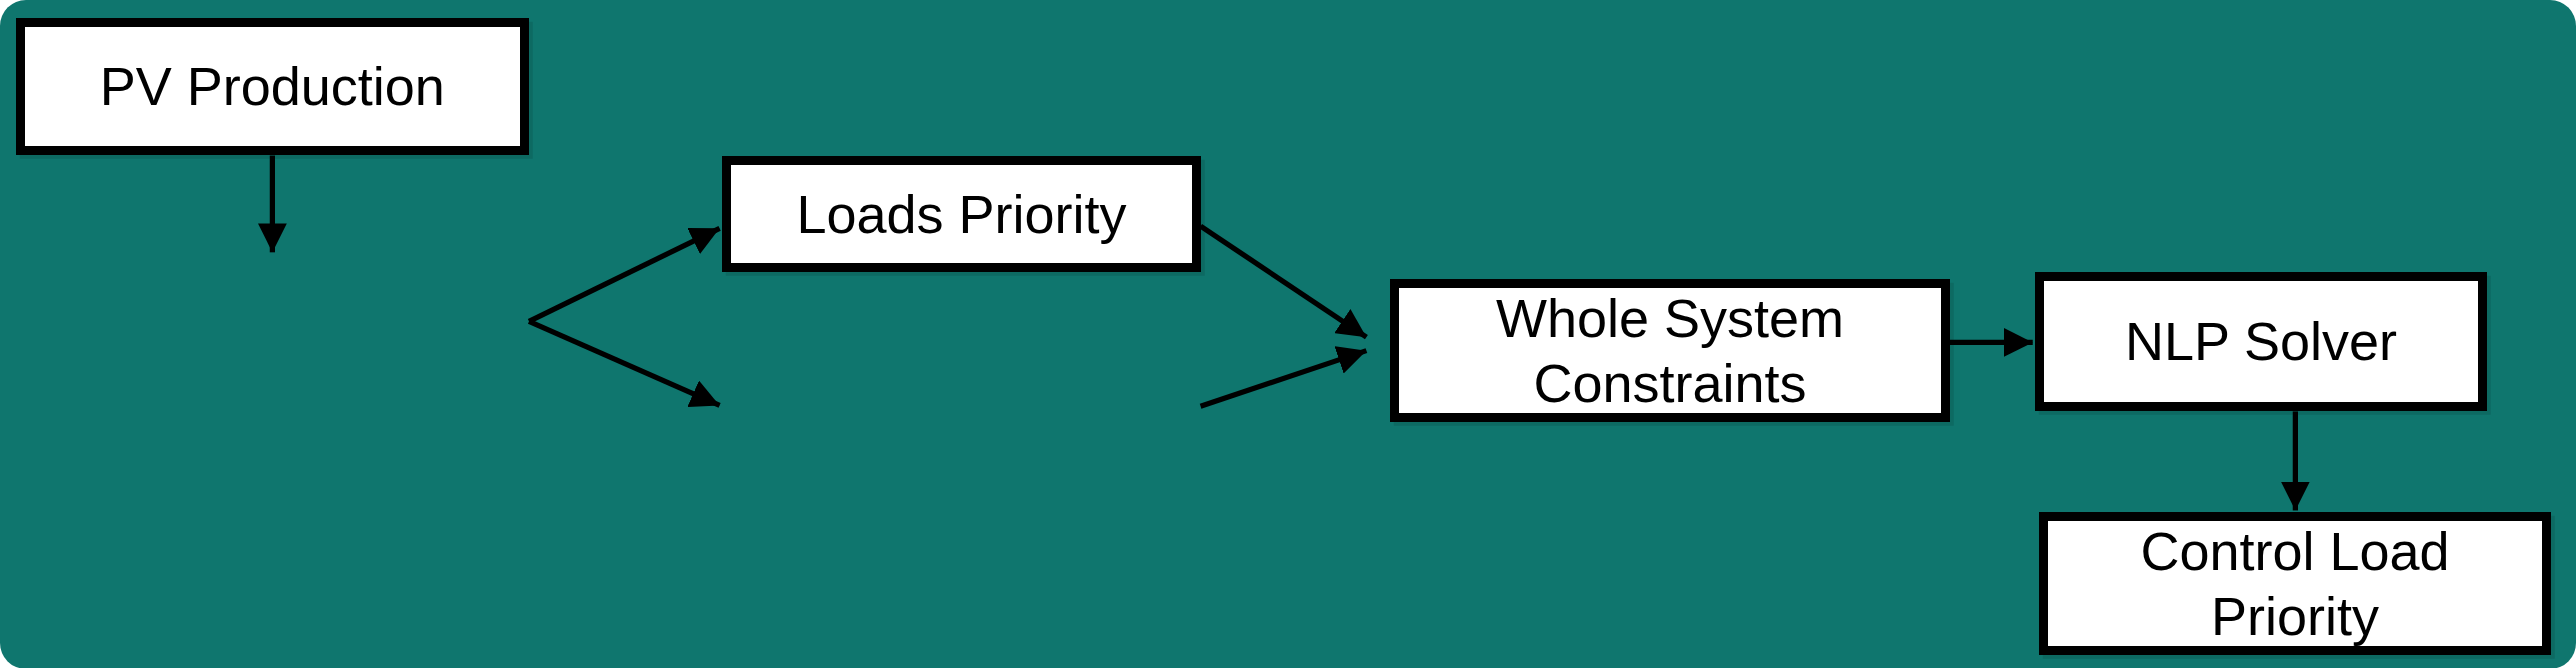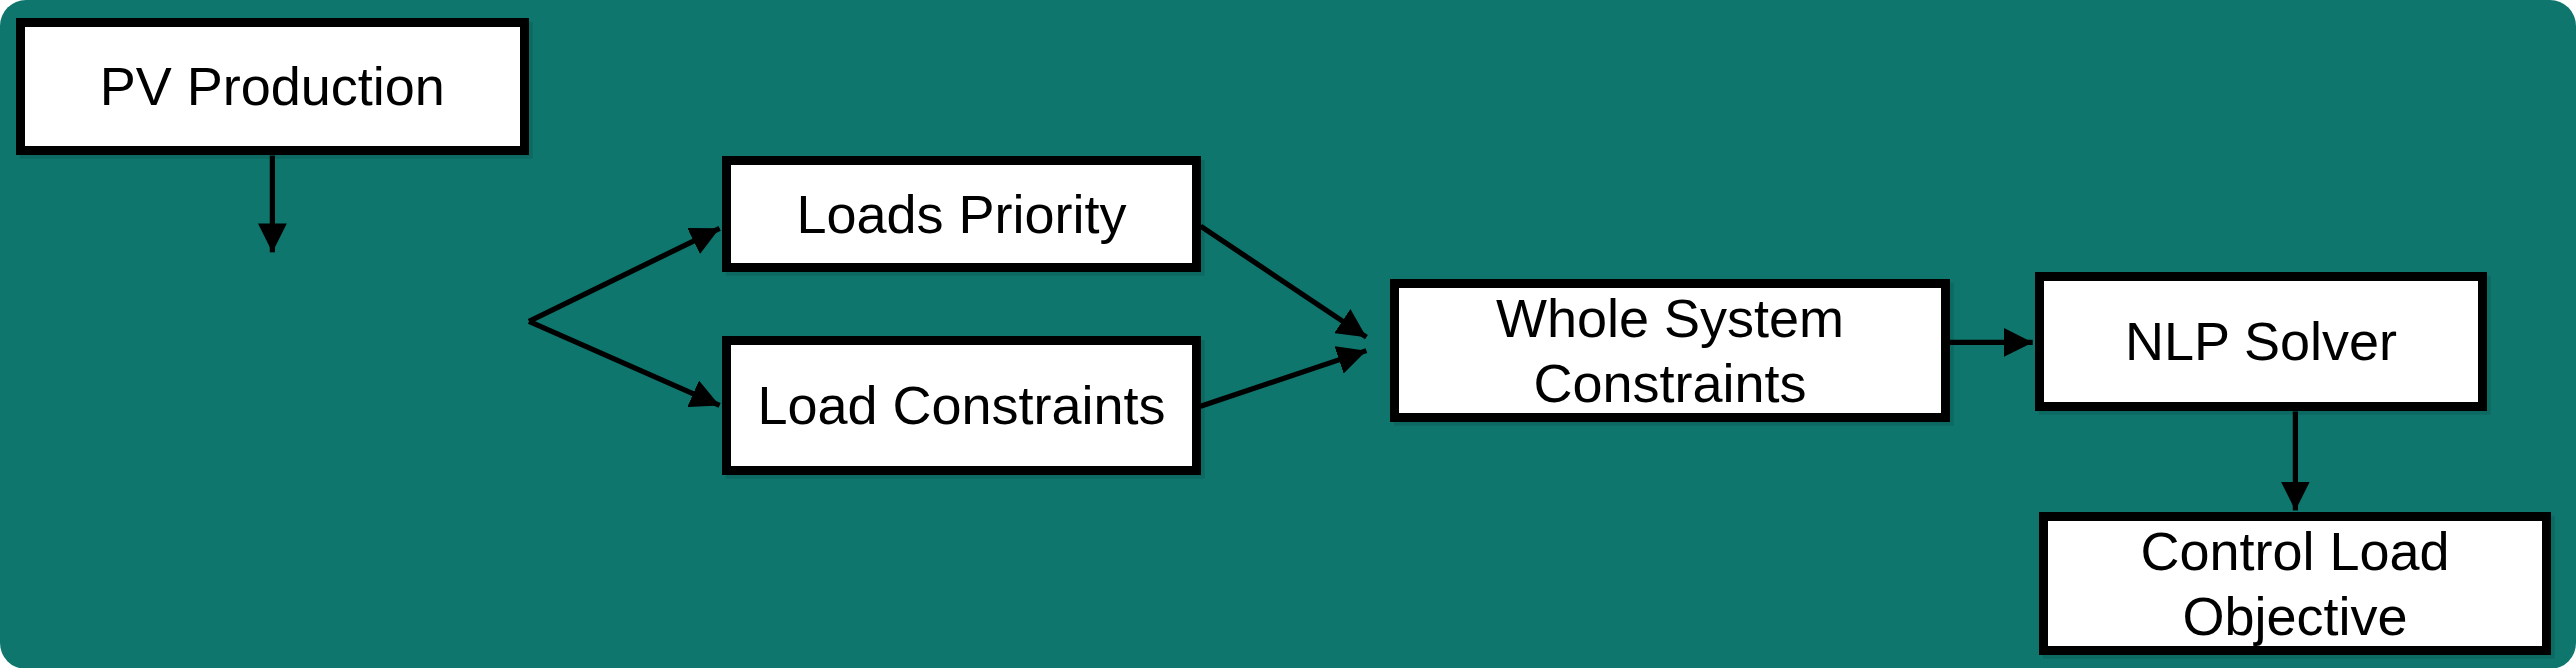--- a/index.html
+++ b/index.html
@@ -74,30 +74,27 @@
 
   <div class="node" id="node-pv">
     <span class="lbl">PV Production</span>
   </div>
 
 
   <div class="node" id="node-lp">
     <span class="lbl">Loads Priority</span>
   </div>
 
-  <div class="node" id="node-lc">
-    <span class="lbl">Load Constraints</span>
-  </div>
 
   <div class="node" id="node-wsc">
     <span class="lbl">Whole System Constraints</span>
   </div>
 
   <div class="node" id="node-nlp">
     <span class="lbl">NLP Solver</span>
   </div>
 
   <div class="node" id="node-cls">
-    <span class="lbl">Control Load Objective</span>
+    <span class="lbl">Control Load Priority</span>
   </div>
 
 </div>
 
 
 </body></html>

